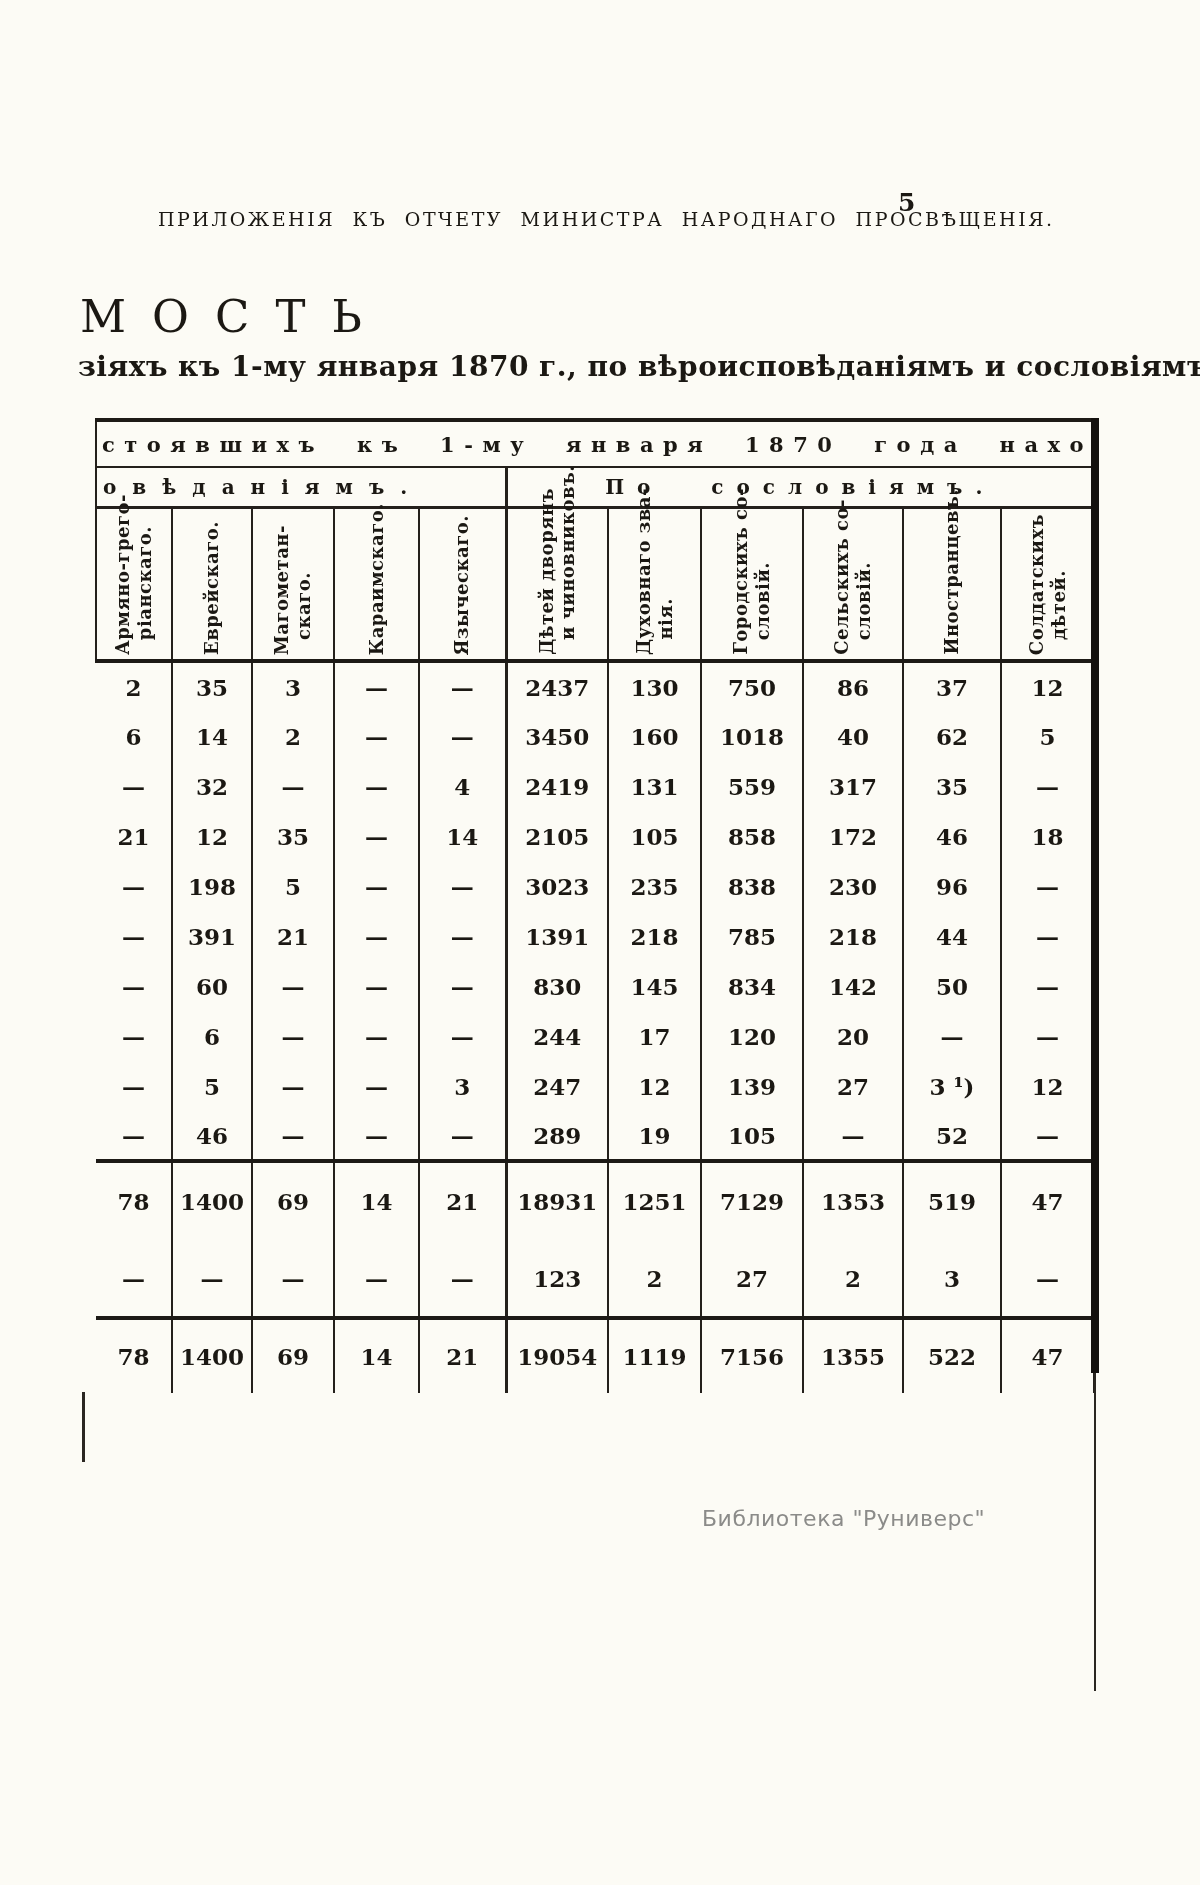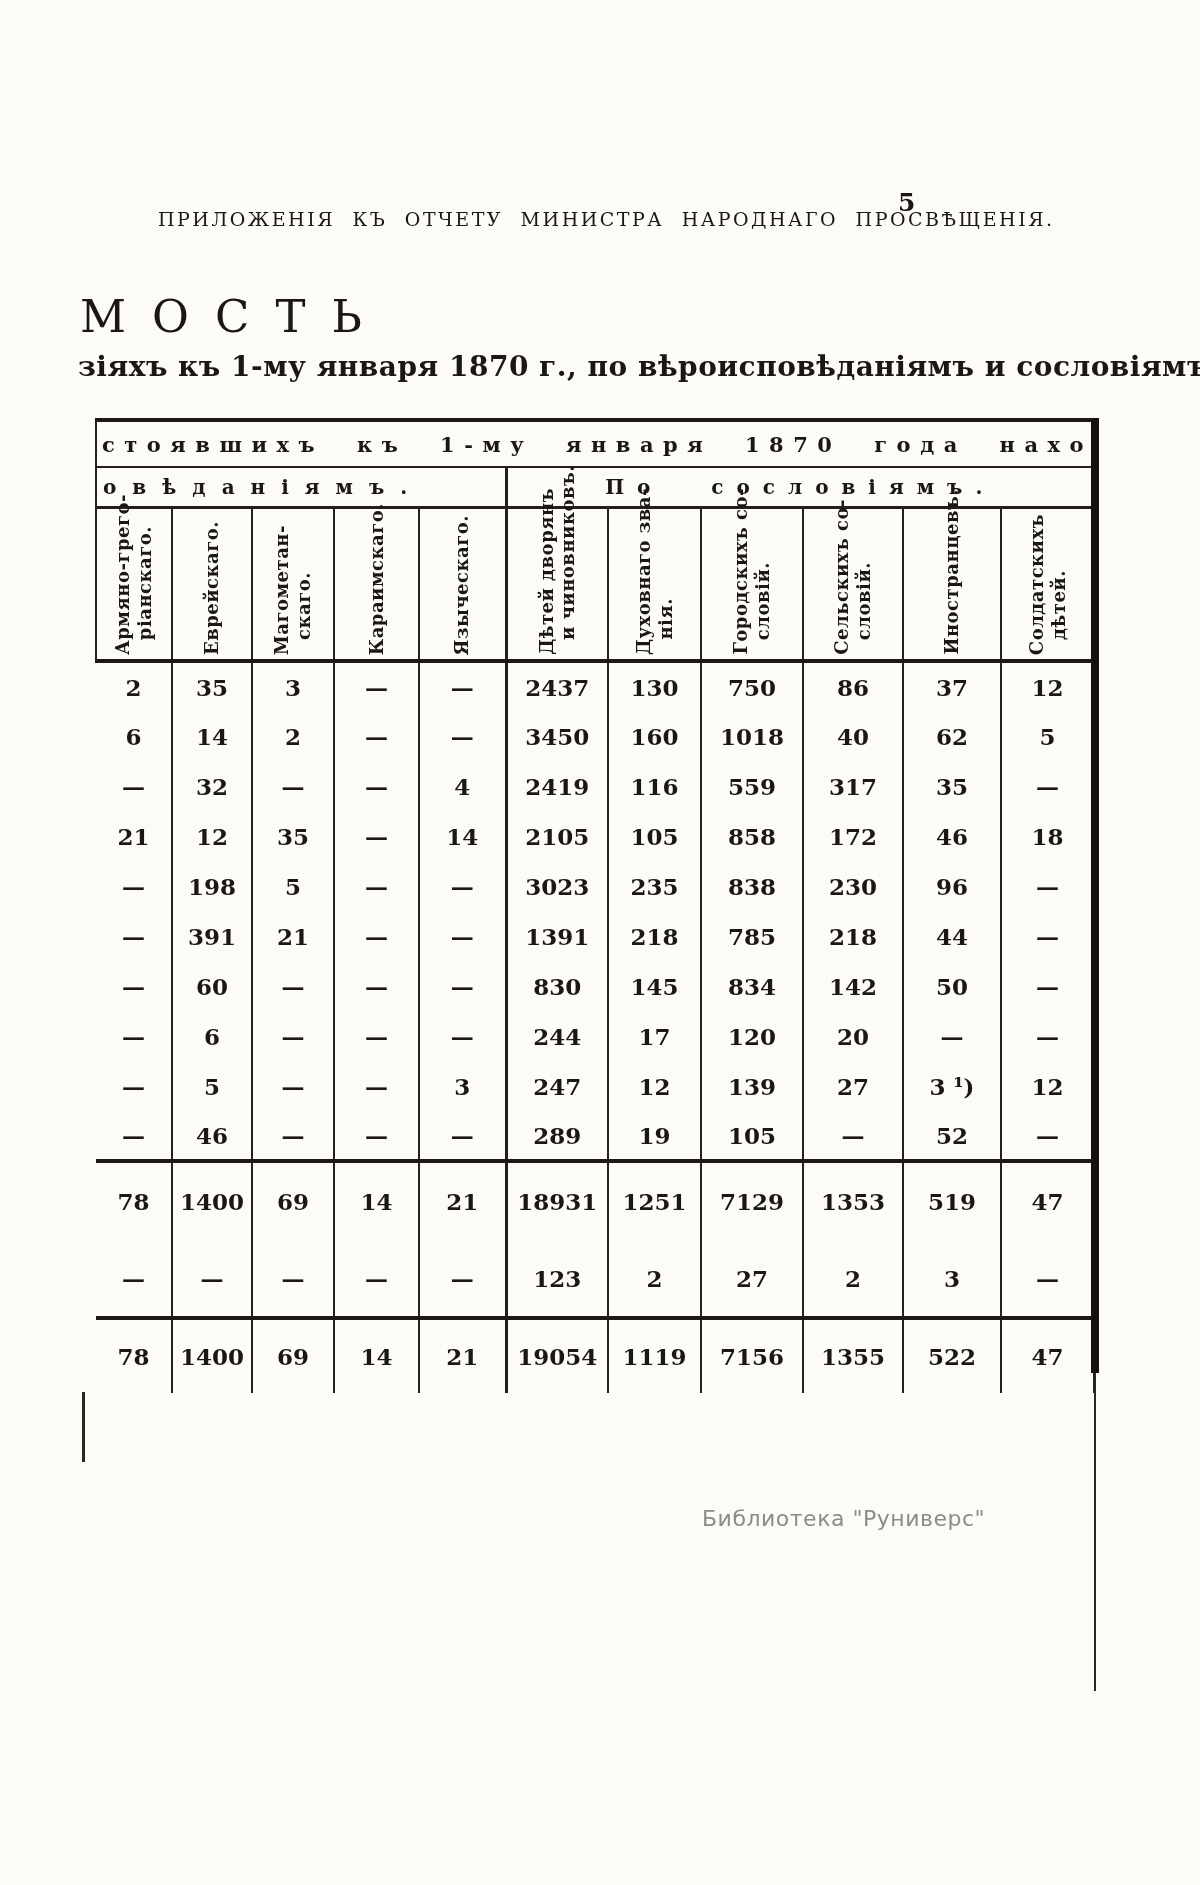--- a/index.html
+++ b/index.html
@@ -209,21 +209,21 @@
         <td>62</td>
         <td>5</td>
       </tr>
       <tr class="data-row">
         <td>—</td>
         <td>32</td>
         <td>—</td>
         <td>—</td>
         <td>4</td>
         <td>2419</td>
-        <td>116</td>
+        <td>131</td>
         <td>559</td>
         <td>317</td>
         <td>35</td>
         <td>—</td>
       </tr>
       <tr class="data-row">
         <td>21</td>
         <td>12</td>
         <td>35</td>
         <td>—</td>

